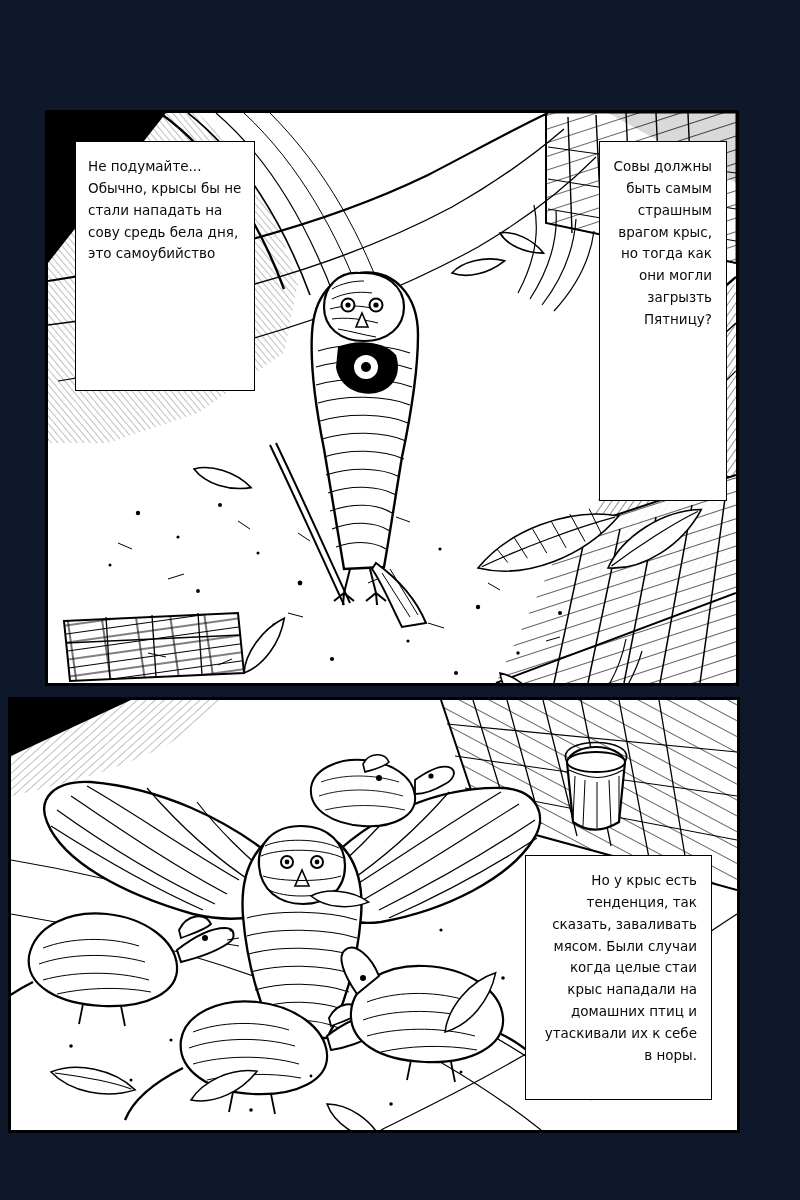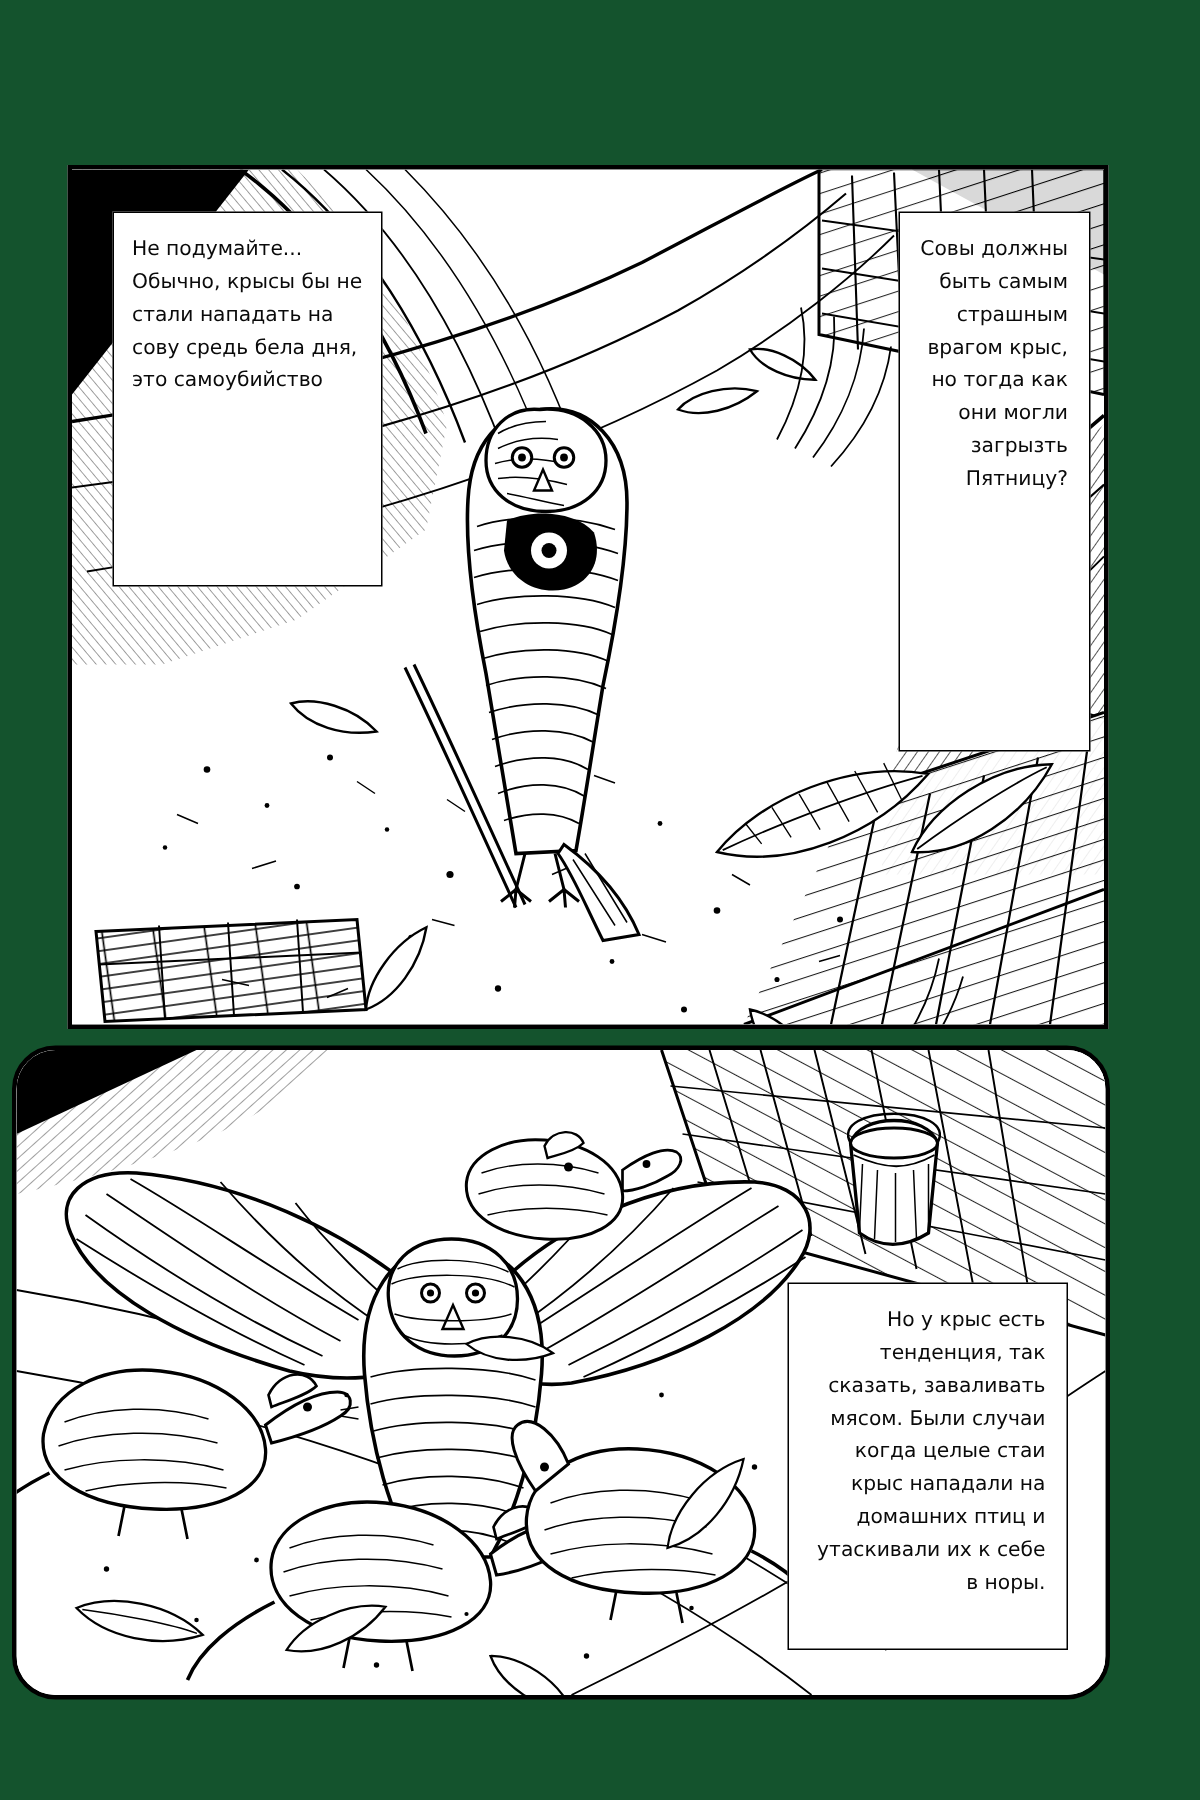--- a/index.html
+++ b/index.html
@@ -13,21 +13,21 @@
     position: relative;
     font-family: "Liberation Sans", sans-serif;
     overflow: hidden;
   }
 
   .page {
     position: absolute;
     left: 0; top: 0;
     width: 800px;
     height: 1200px;
-    background: #14532d;
+    background: #0f172a;
   }
 
   
   .panel {
     position: absolute;
     background: #ffffff;
     border: 3px solid #000000;
     overflow: hidden;
   }
 
@@ -36,21 +36,20 @@
     top: 110px;
     width: 688px;
     height: 570px;
   }
 
   #panel-bottom {
     left: 8px;
     top: 697px;
     width: 726px;
     height: 430px;
-    border-radius: 29px;
   }
 
   
   .art {
     position: absolute;
     left: 0; top: 0;
     width: 100%;
     height: 100%;
   }
   .art svg { display: block; width: 100%; height: 100%; }

